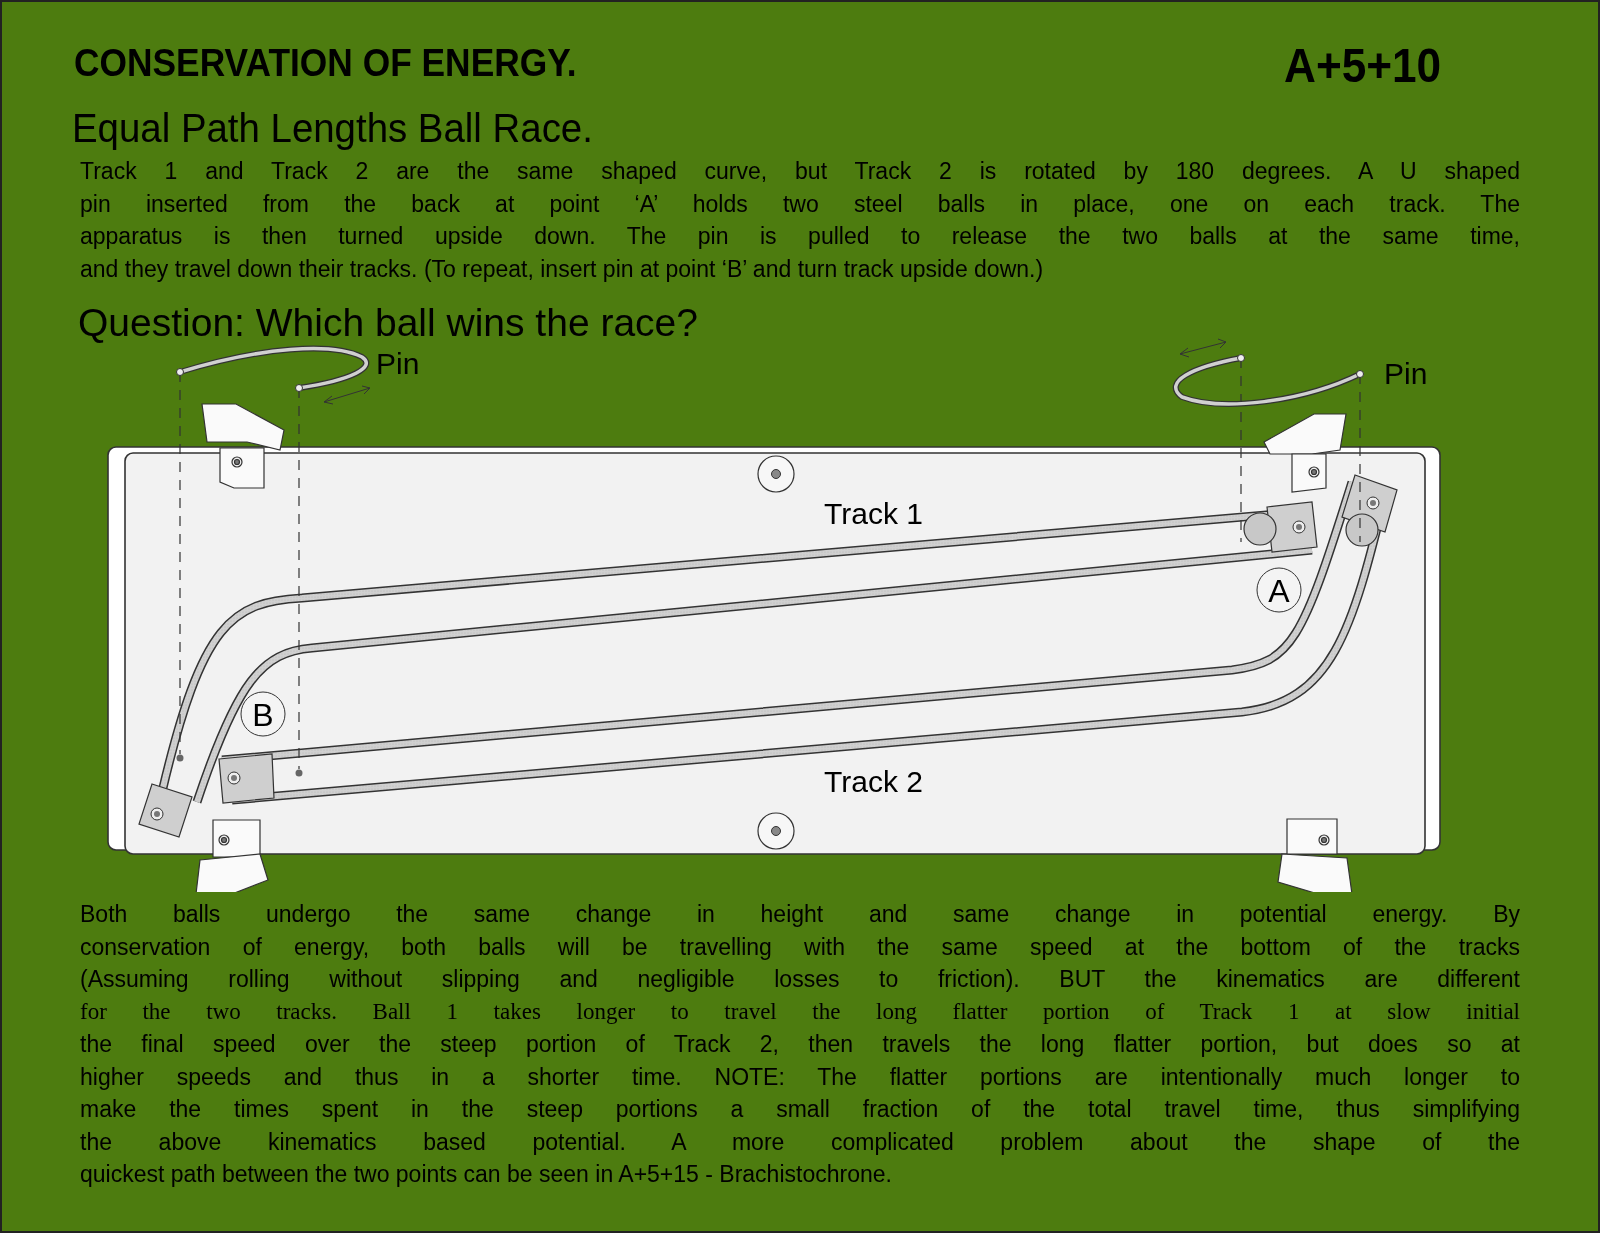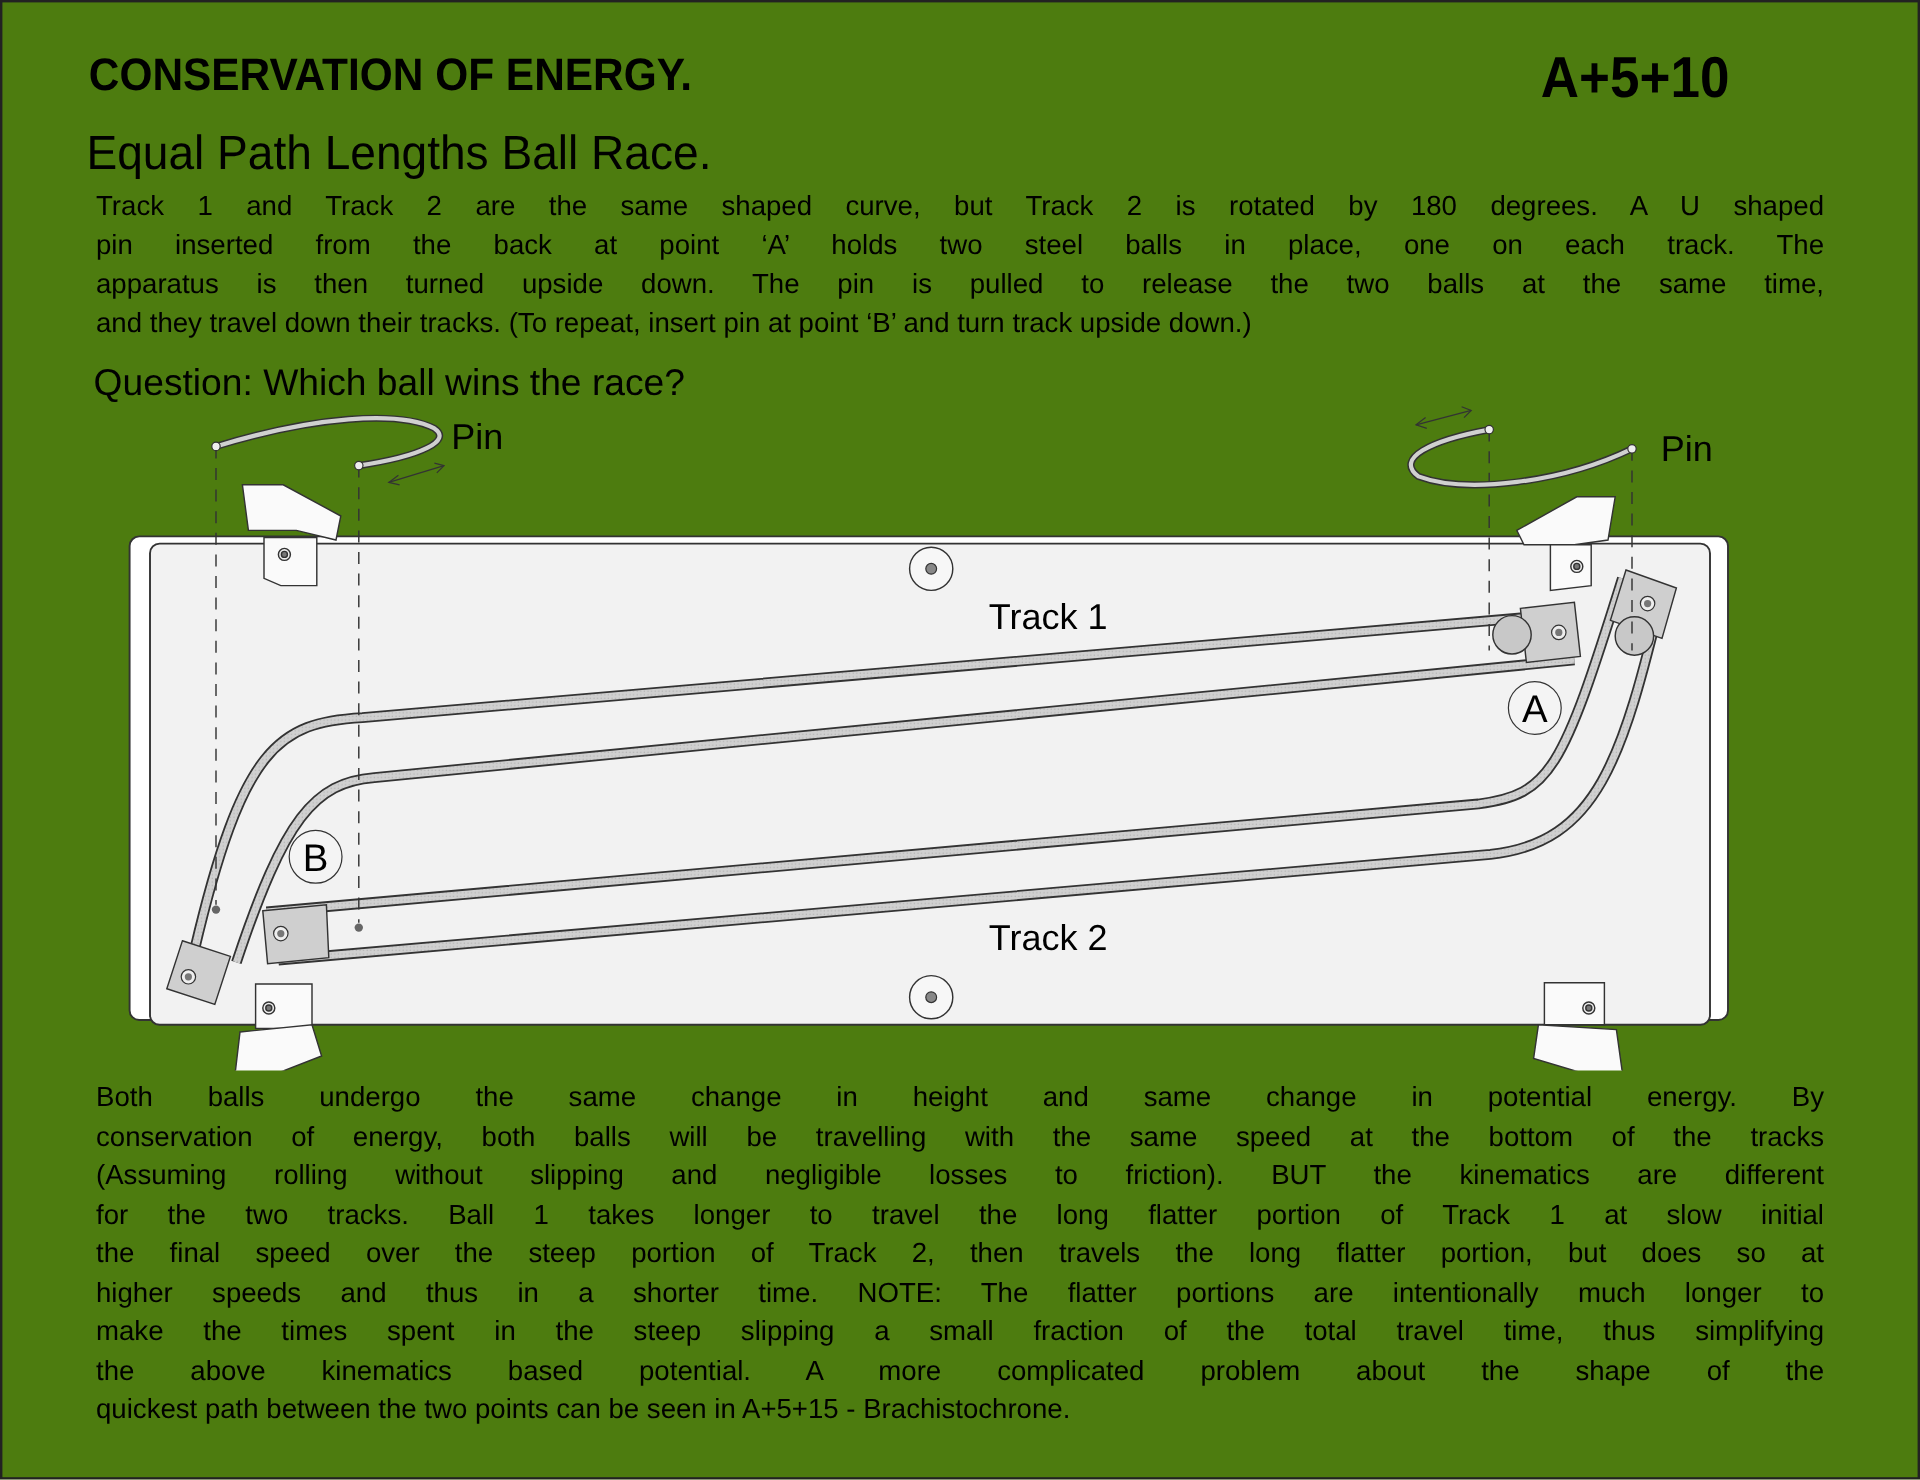--- a/index.html
+++ b/index.html
@@ -11,21 +11,21 @@
            letter-spacing: 0px; transform: scaleX(0.93); transform-origin: left top; white-space: nowrap; }
   .code { position: absolute; left: 1282px; top: 36px; font-size: 48px; font-weight: bold;
           transform: scaleX(0.92); transform-origin: left top; white-space: nowrap; }
   .subtitle { position: absolute; left: 70px; top: 104px; font-size: 40px; white-space: nowrap;
               transform: scaleX(0.96); transform-origin: left top; }
   .para { position: absolute; left: 78px; width: 1440px; font-size: 23px; line-height: 32.5px;
           text-align: justify; }
   .para .line { display: block; text-align-last: justify; white-space: nowrap; overflow: visible; }
   .para .line.last { text-align-last: left; }
   .intro { top: 153px; }
-  .question { position: absolute; left: 76px; top: 299px; font-size: 31px; white-space: nowrap; }
+  .question { position: absolute; left: 76px; top: 299px; font-size: 39px; white-space: nowrap; }
   .explain { top: 896px; }
   svg.diagram { position: absolute; left: 0; top: 330px; }
   .lbl { font-family: "Liberation Sans", sans-serif; }
 </style>
 </head>
 <body>
 
 <div class="page">
 
   <div class="title">CONSERVATION OF ENERGY.</div>
@@ -175,21 +175,21 @@
     <text x="374" y="372" font-size="30" class="lbl">Pin</text>
     <text x="1382" y="382" font-size="30" class="lbl">Pin</text>
     <text x="822" y="522" font-size="30" class="lbl">Track 1</text>
     <text x="822" y="790" font-size="30" class="lbl">Track 2</text>
   </svg>
 
   <div class="para explain">
     <span class="line" style="display: block;">Both balls undergo the same change in height and same change in potential energy.  By</span>
     <span class="line" style="display: block;">conservation of energy, both balls will be travelling with the same speed at the bottom of the tracks</span>
     <span class="line" style="display: block;">(Assuming rolling without slipping and negligible losses to friction).  BUT the kinematics are different</span>
-    <span class="line" style="display: block;">for the two tracks.  Ball 1 takes longer to travel the long flatter portion of Track 1 at slow initial</span>
+    <span class="line" style="display: block; font-family: Liberation Serif, serif;">for the two tracks.  Ball 1 takes longer to travel the long flatter portion of Track 1 at slow initial</span>
     <span class="line" style="display: block;">the final speed over the steep portion of Track 2, then travels the long flatter portion, but does so at</span>
     <span class="line" style="display: block;">higher speeds and thus in a shorter time. NOTE: The flatter portions are intentionally much longer to</span>
-    <span class="line" style="display: block;">make the times spent in the steep slipping a small fraction of the total travel time, thus simplifying</span>
+    <span class="line" style="display: block;">make the times spent in the steep portions a small fraction of the total travel time, thus simplifying</span>
     <span class="line" style="display: block;">the above kinematics based potential. A more complicated problem about the shape of the</span>
     <span class="line last" style="display: block;">quickest path between the two points can be seen in A+5+15 - Brachistochrone.</span>
   </div>
 
 </div>
 
 </body></html>

